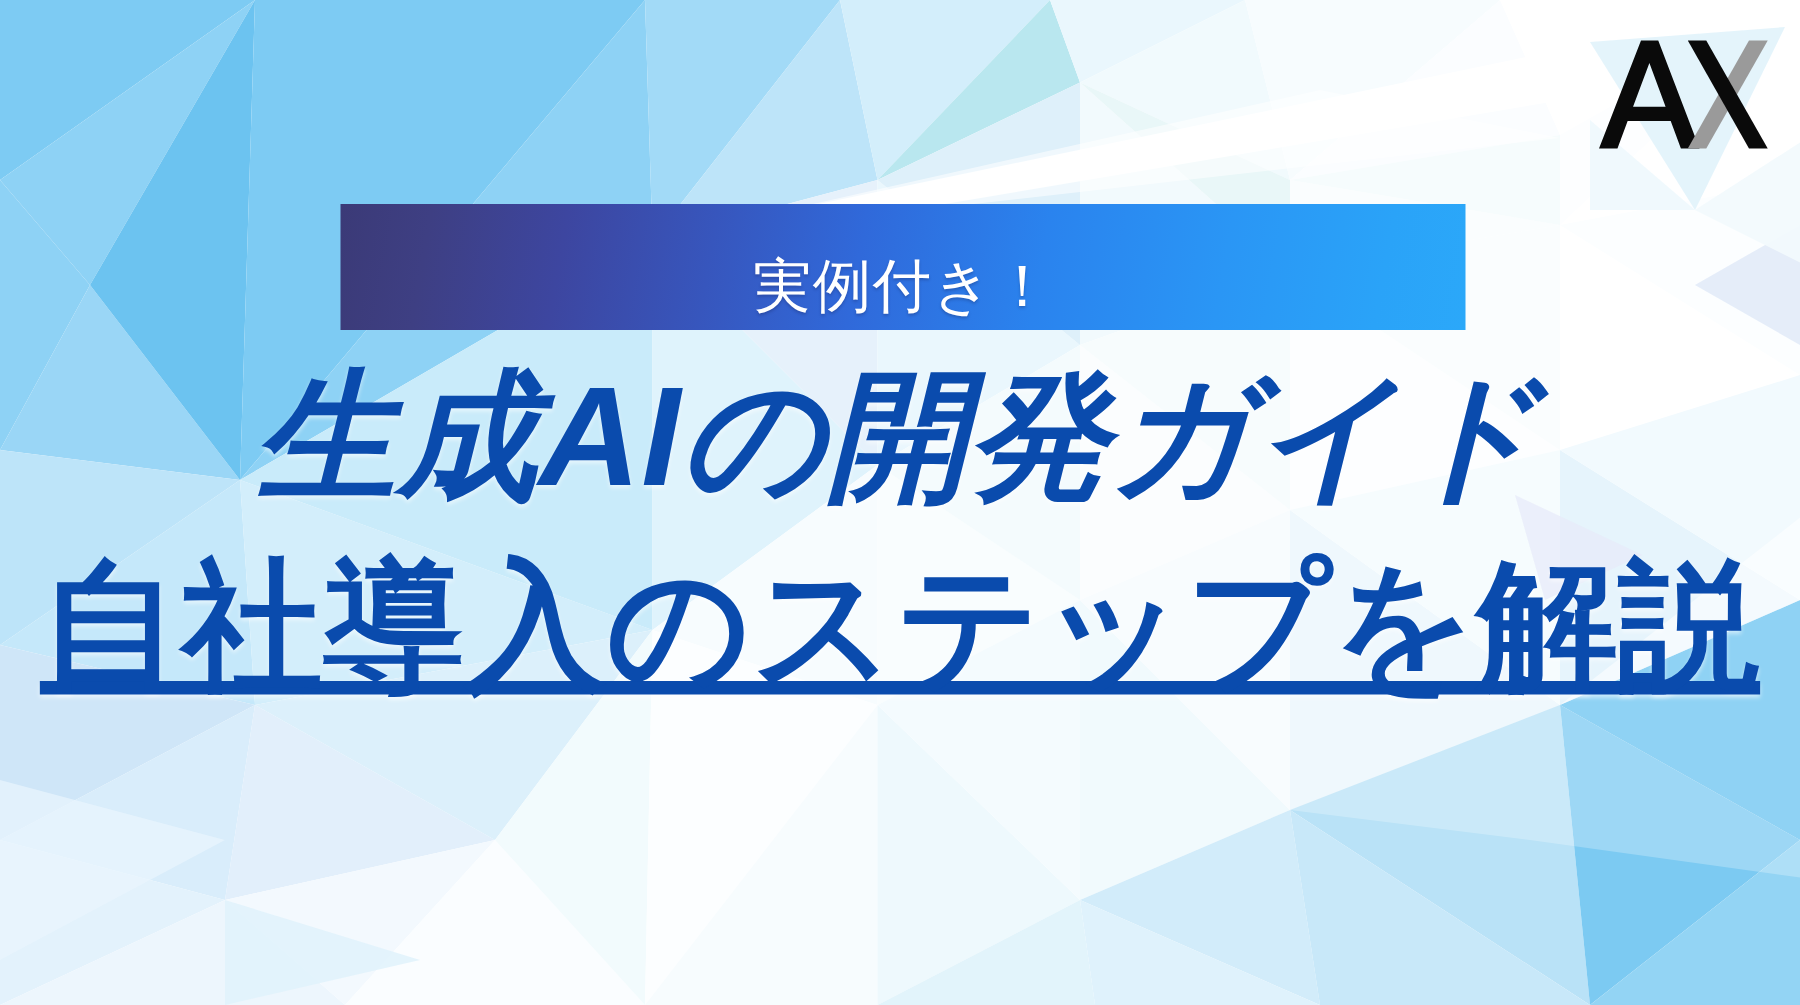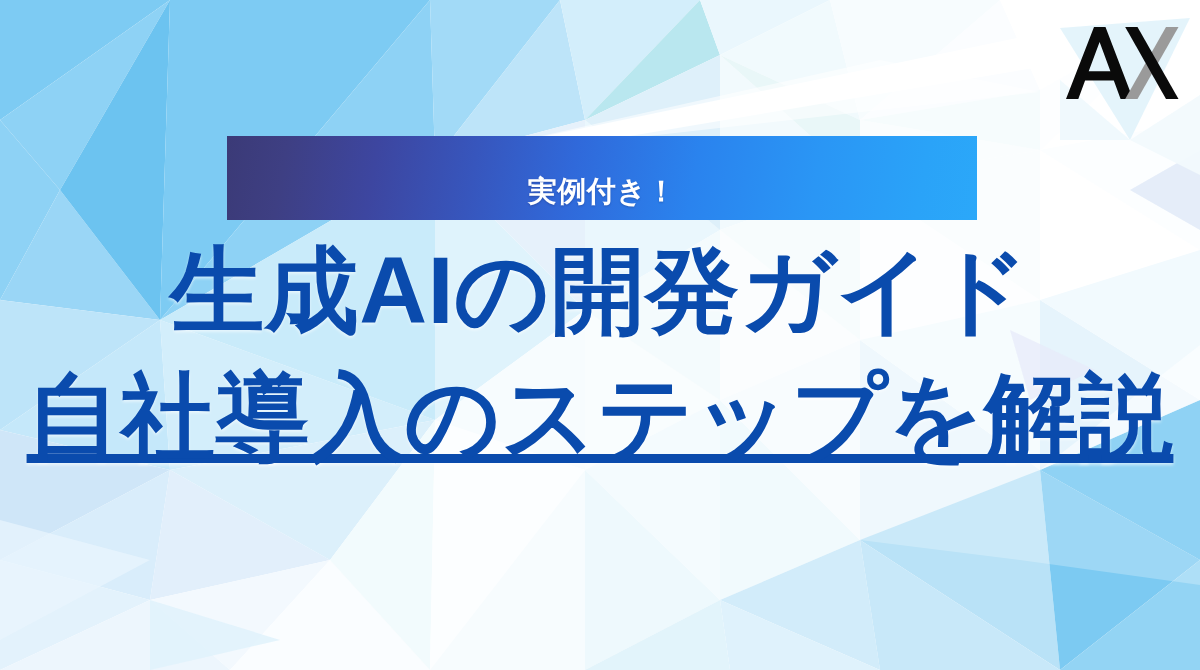--- a/index.html
+++ b/index.html
@@ -28,22 +28,22 @@
     position:absolute; left:227px; top:136px;
     width:750px; height:84px;
     background:linear-gradient(100deg,
         #3b3a77 0%, #3e3f83 8%, #3d46a0 20%,
         #3756bd 33%, #3069da 46%, #2a83ee 62%,
         #2a96f5 78%, #2aa3f8 92%, #2ba8f9 100%);
     display:flex; align-items:center; justify-content:center;
   }
   #banner-text {
     color:#ffffff;
-    font-size:29px;
-    font-weight:bold;
+    font-size:39px;
+    font-weight:normal;
     letter-spacing:0.02em;
     line-height:1;
     white-space:nowrap;
     text-shadow:0 1px 2px rgba(20,30,80,.28);
     transform:translateY(-1px);
     margin-top:29px;
   }
 
   
   #headline {
@@ -52,21 +52,21 @@
     text-align:center;
   }
   .headline-line {
     color:#0a4bad;
     font-weight:bold;
     line-height:1.17;
     white-space:nowrap;
     letter-spacing:0.005em;
     text-shadow:0 2px 3px rgba(255,255,255,.55);
   }
-  #headline-line-1 { font-size:94px; }
+  #headline-line-1 { font-size:94px;font-style:italic; }
   #headline-line-2 { font-size:94px; margin-top:16px;text-decoration:underline; }
 </style>
 </head>
 <body>
 
 <div id="stage">
 
   <svg id="bg-poly" viewBox="0 0 1200 670" preserveAspectRatio="none" aria-hidden="true">
     <rect x="0" y="0" width="1200" height="670" fill="#ffffff"></rect>
 

